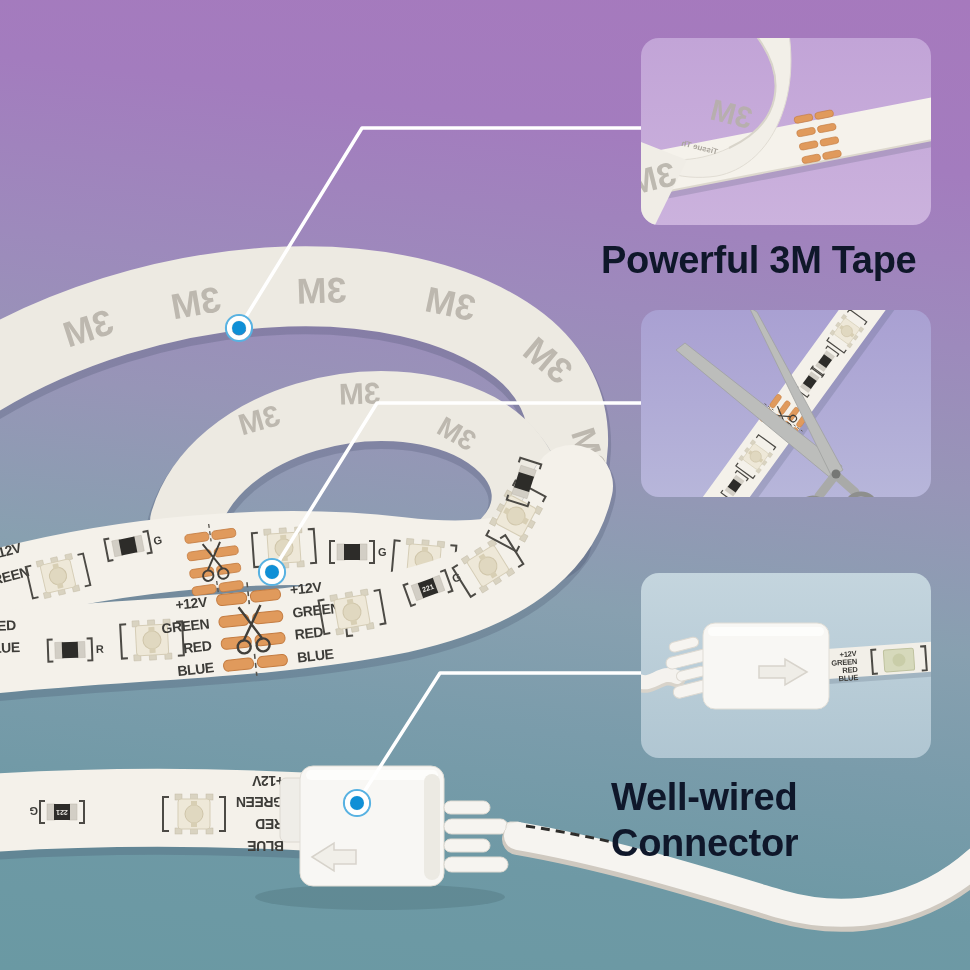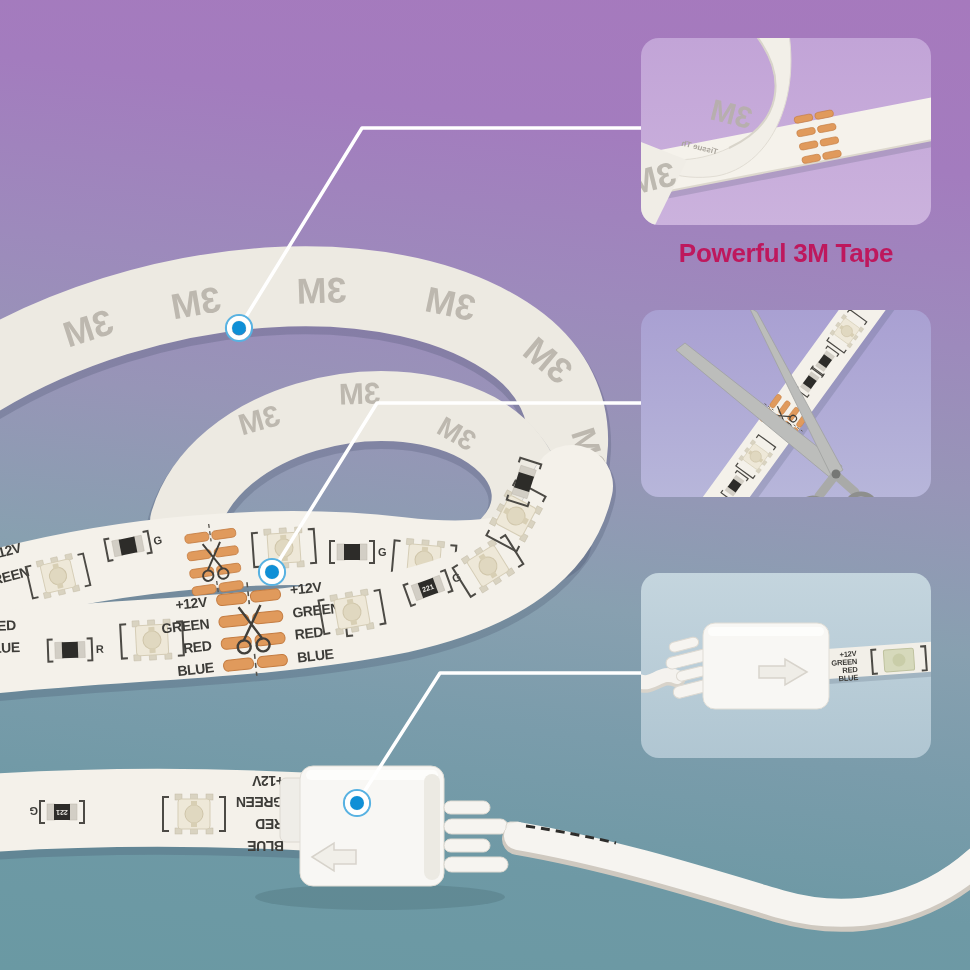--- a/index.html
+++ b/index.html
@@ -15,22 +15,22 @@
 
   
   .panel{position:absolute;border-radius:18px;overflow:hidden}
   #panel-tape{left:641px;top:38px;width:290px;height:187px;
     background:linear-gradient(180deg,#c2a4d7 0%,#cbb2dd 100%)}
   #panel-diy{left:641px;top:310px;width:290px;height:187px;
     background:linear-gradient(180deg,#a9a0d2 0%,#b7b6da 100%)}
   #panel-conn{left:641px;top:573px;width:290px;height:185px;
     background:linear-gradient(180deg,#c4d5de 0%,#b0c6d2 100%)}
 
-  .cap{position:absolute;font-weight:700;font-size:26px;line-height:1.2;
-    color:#be185d;text-align:center;letter-spacing:-0.3px}
+  .cap{position:absolute;font-weight:700;font-size:38px;line-height:1.2;
+    color:#0f172a;text-align:left;letter-spacing:-0.3px}
   #cap-tape{left:601px;top:238px;width:370px}
   #cap-diy{left:641px;top:510px;width:290px}
   #cap-conn{left:611px;top:775px;width:360px}
 
   
   .band-shadow{fill:none;stroke:rgba(60,70,95,.22);stroke-linecap:round}
   .backing{fill:none;stroke:#edeae2;stroke-linecap:round}
   .front{fill:none;stroke:#f4f1ea;stroke-linecap:round}
   .logo3m{font-family:"Liberation Sans",sans-serif;font-weight:800;
     fill:#b5b0a7;opacity:.85;text-anchor:middle}
@@ -314,14 +314,15 @@
       <rect x="-15" y="4" width="30" height="10" rx="5" fill="#f6f4f0" stroke="#ddd9d1"></rect>
       <rect x="-22" y="18" width="44" height="12" rx="6" fill="#f6f4f0" stroke="#ddd9d1"></rect>
     </g>
     <g>
       <rect x="62" y="50" width="126" height="86" rx="12" fill="#f8f7f4" stroke="#e0ddd6"></rect>
       <rect x="67" y="54" width="116" height="9" rx="4.5" fill="#fdfdfb"></rect>
       <path d="M 166 99 L 144 86 L 144 93 L 118 93 L 118 105 L 144 105 L 144 112 Z" fill="#efede7" stroke="#d8d4cc" stroke-width="1.5"></path>
     </g>
   </svg>
 </div>
+<div class="cap" id="cap-conn">Well-wired Connector</div>
 
 </div>
 
 </body></html>

